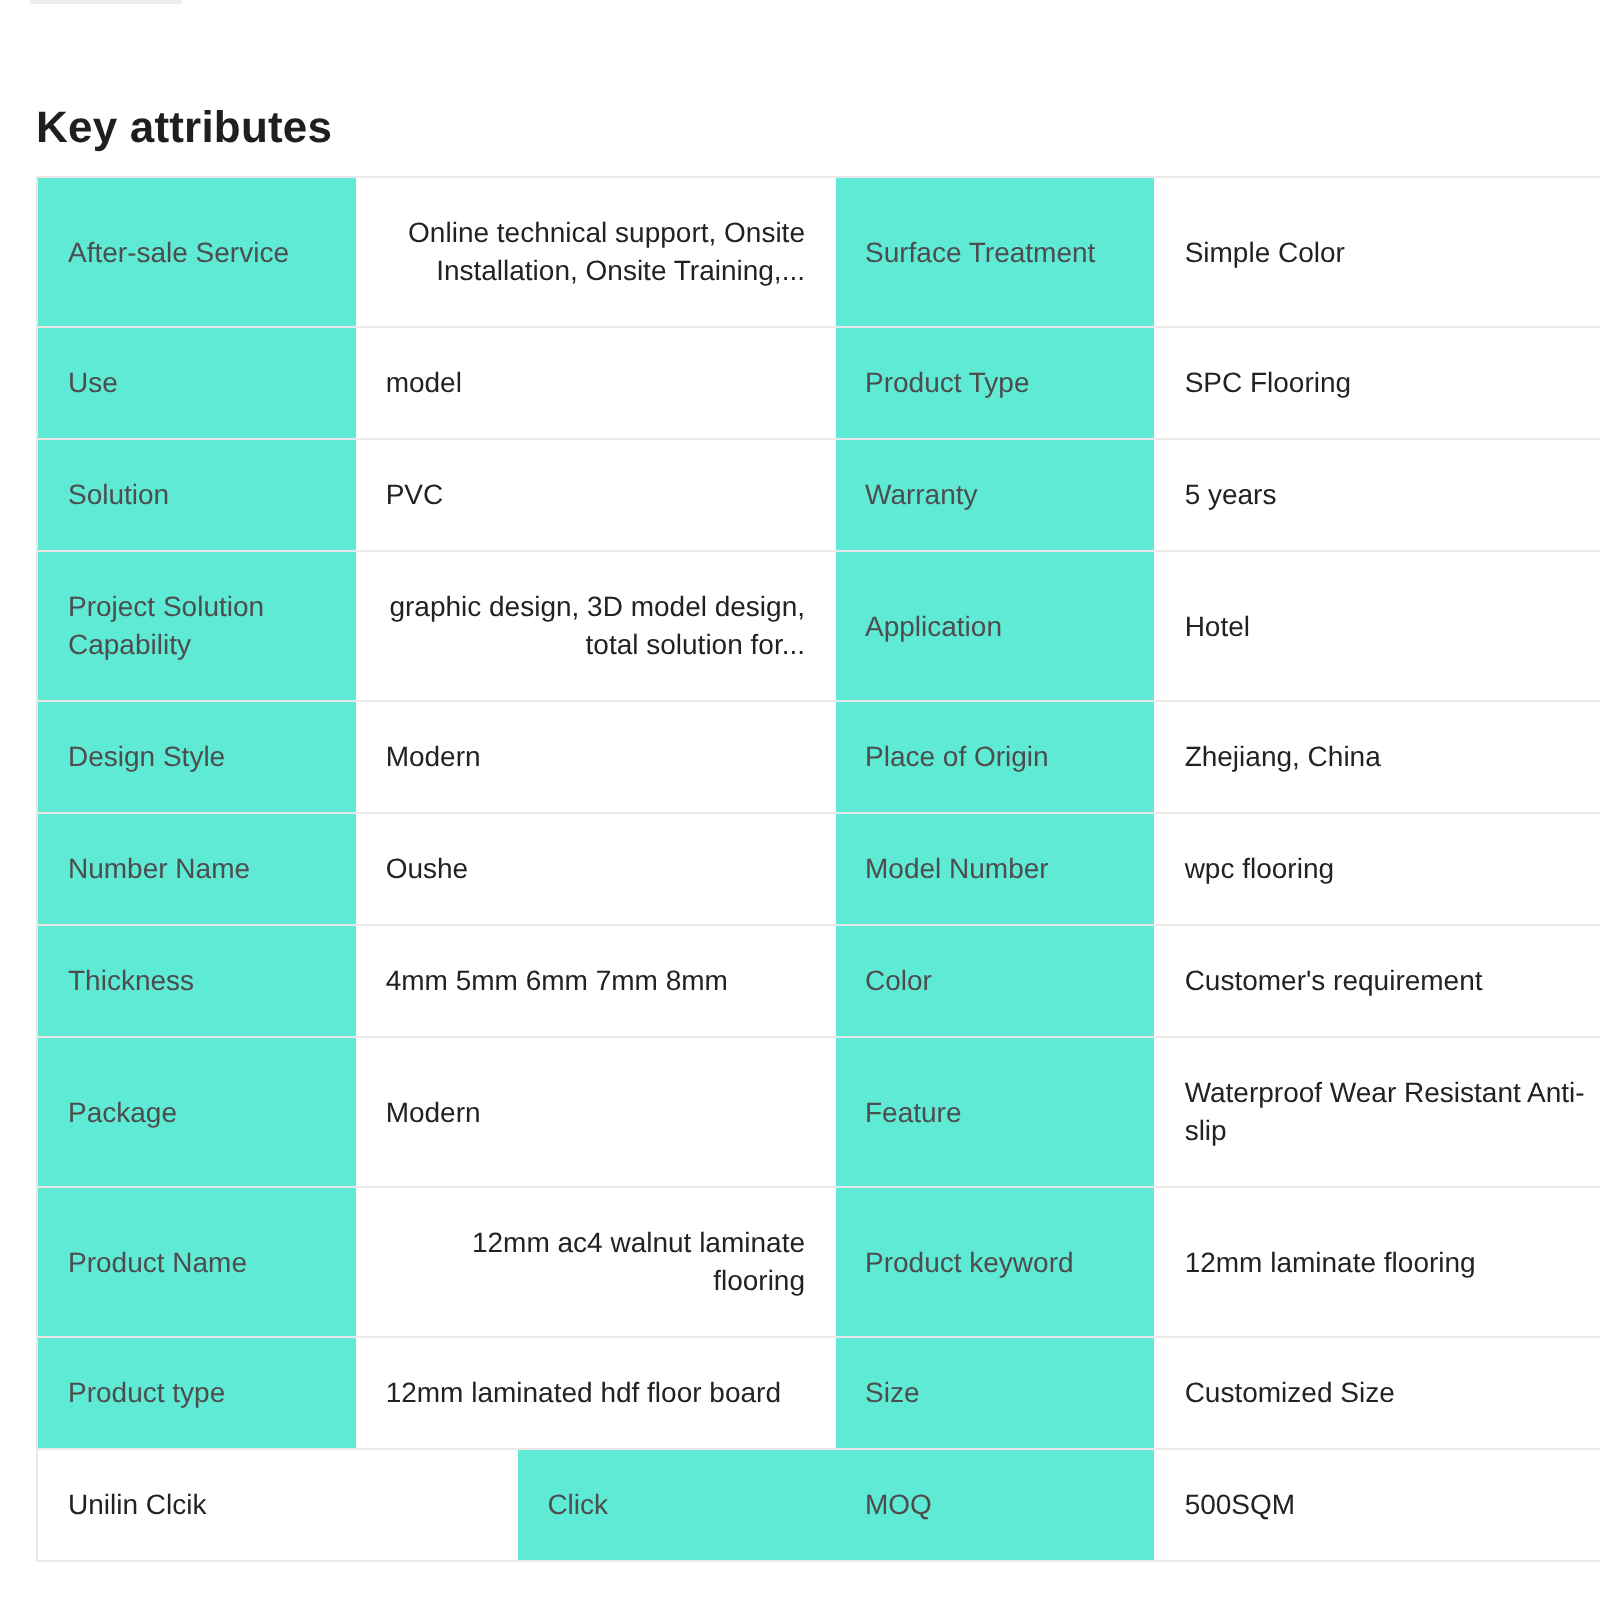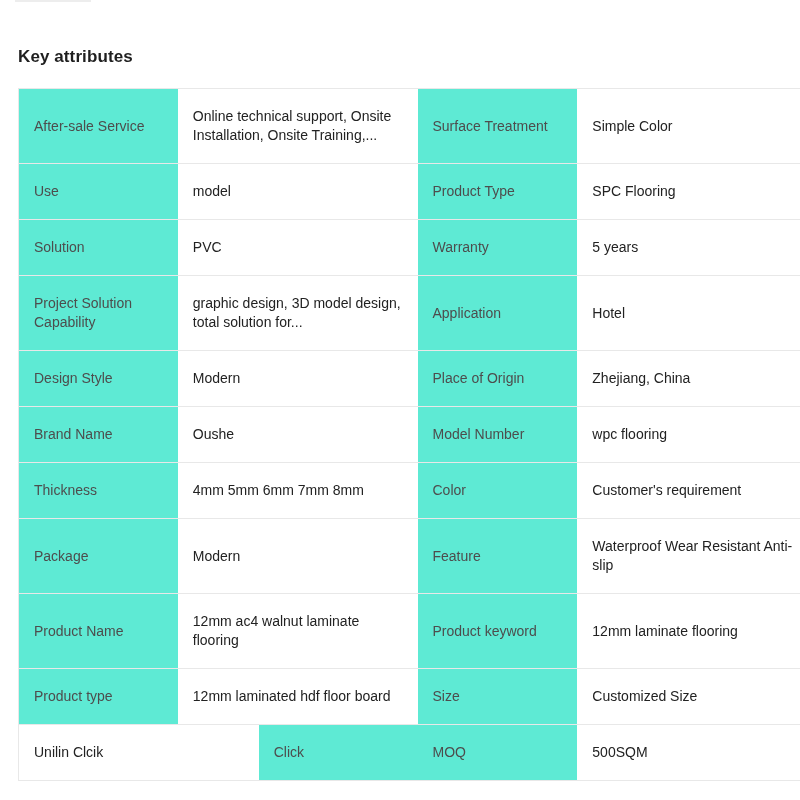--- a/index.html
+++ b/index.html
@@ -20,21 +20,21 @@
     left: 15px;
     top: 0;
     width: 76px;
     height: 2px;
     background: #ededed;
   }
   .section-title {
     position: absolute;
     left: 18px;
     top: 33px;
-    font-size: 17px;
+    font-size: 22px;
     font-weight: 700;
     color: #1f1f1f;
     letter-spacing: 0.1px;
   }
   .attr-table {
     position: absolute;
     left: 18px;
     top: 88px;
     width: 794px; 
     border-top: 1px solid #e8e8e8;
@@ -61,21 +61,21 @@
   }
   .cell-label {
     background: #5eead4;
     color: #4d4d4d;
   }
   .cell-value {
     background: #ffffff;
     color: #222222;
   }
   .col-l1 { width: 159px; }
-  .col-v1 { width: 240px; }
+  .col-v1 { width: 240px; text-align: right; }
   .col-l2 { width: 160px; }
   .col-v2 { width: 235px; }
 </style>
 </head>
 <body>
 
 <div class="top-remnant-line"></div>
 
 <h2 class="section-title">Key attributes</h2>
 
@@ -110,21 +110,21 @@
   </div>
 
   <div class="attr-row">
     <div class="cell cell-label col-l1">Design Style</div>
     <div class="cell cell-value col-v1">Modern</div>
     <div class="cell cell-label col-l2">Place of Origin</div>
     <div class="cell cell-value col-v2">Zhejiang, China</div>
   </div>
 
   <div class="attr-row">
-    <div class="cell cell-label col-l1">Brand Name</div>
+    <div class="cell cell-label col-l1">Number Name</div>
     <div class="cell cell-value col-v1">Oushe</div>
     <div class="cell cell-label col-l2">Model Number</div>
     <div class="cell cell-value col-v2">wpc flooring</div>
   </div>
 
   <div class="attr-row">
     <div class="cell cell-label col-l1">Thickness</div>
     <div class="cell cell-value col-v1">4mm 5mm 6mm 7mm 8mm</div>
     <div class="cell cell-label col-l2">Color</div>
     <div class="cell cell-value col-v2">Customer's requirement</div>

